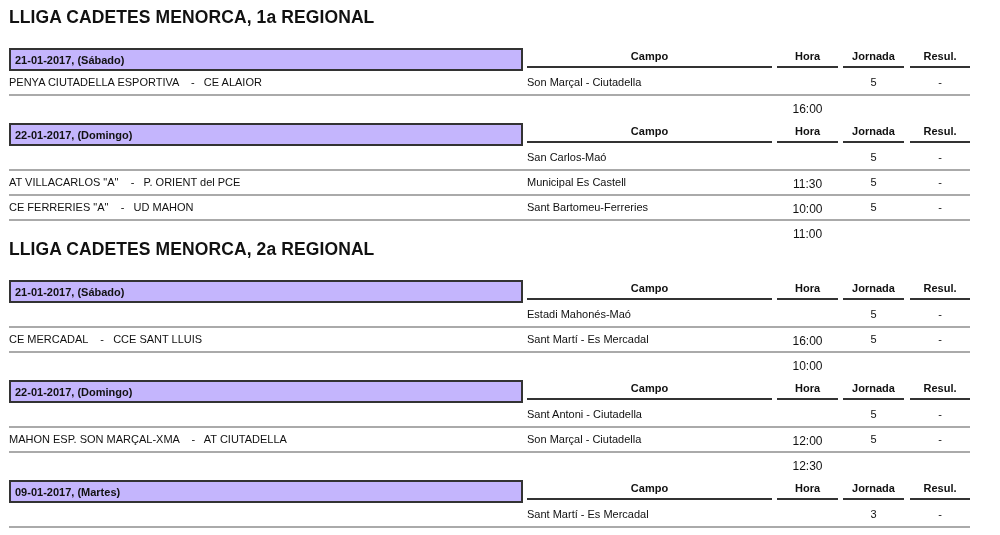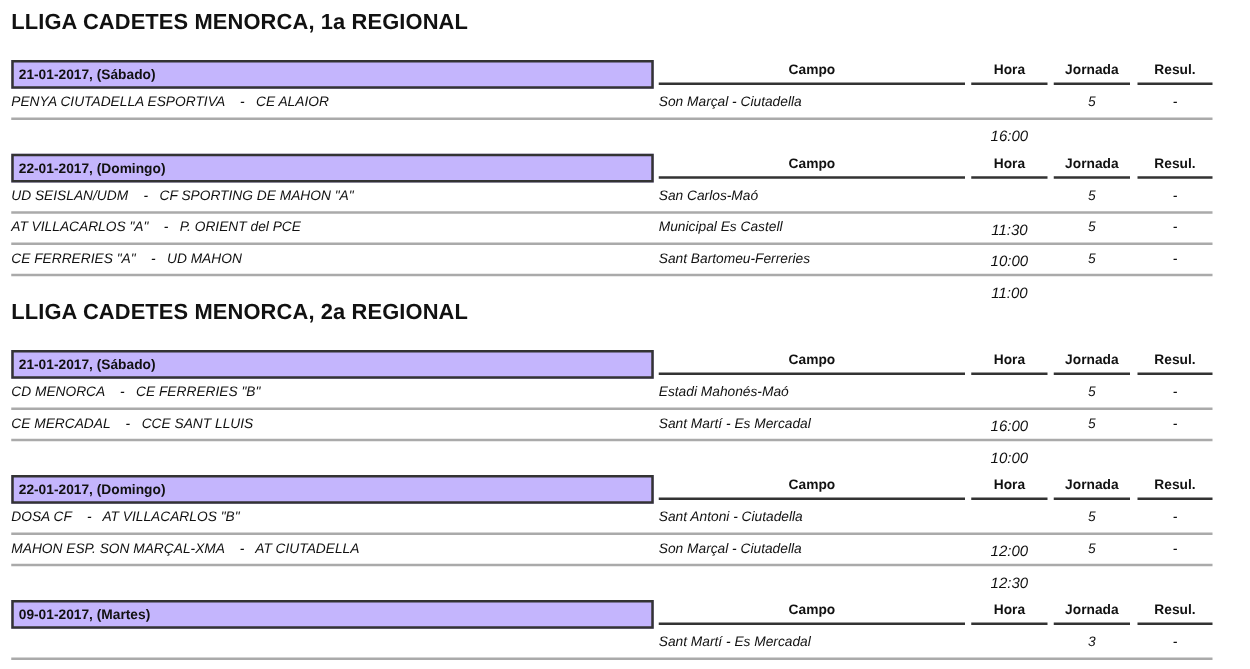--- a/index.html
+++ b/index.html
@@ -19,21 +19,20 @@
   .date-box span {
     position: absolute; left: 4px; top: 4px; font-size: 11px; font-weight: bold;
   }
   .col-head {
     position: absolute; top: 2px; font-size: 11px; font-weight: bold;
     text-align: center; border-bottom: 2px solid #333; padding-bottom: 4px;
   }
   .row {
     position: absolute; left: 9px; width: 961px; height: 24px;
     border-bottom: 2px solid #aaa;
-    font-style: italic;
   }
   .row .teams { position: absolute; left: 0; top: 6px; font-size: 11px; white-space: pre; }
   .row .campo { position: absolute; left: 518px; top: 6px; font-size: 11px; }
   .row .hora { position: absolute; left: 768px; width: 61px; top: 8px; font-size: 12px; text-align: center; margin-top: 24px; }
   .row .jornada { position: absolute; left: 834px; width: 61px; top: 6px; font-size: 11px; text-align: center; }
   .row .resul { position: absolute; left: 901px; width: 60px; top: 6px; font-size: 11px; text-align: center; }
 </style>
 </head>
 <body>
 
@@ -58,21 +57,20 @@
 
 <div class="block" style="top:123px;">
   <div class="date-box">
       <span>22-01-2017,  (Domingo)</span>
     </div>
   <div class="col-head" style="left:527px;width:245px;">Campo</div>
   <div class="col-head" style="left:777px;width:61px;">Hora</div>
   <div class="col-head" style="left:843px;width:61px;">Jornada</div>
   <div class="col-head" style="left:910px;width:60px;">Resul.</div>
   <div class="row" style="top:22px;">
-    <span class="teams"><span>UD SEISLAN/UDM</span>    -   <span>CF SPORTING DE MAHON "A"</span></span>
     <span class="campo">San Carlos-Maó</span>
     <span class="hora">11:30</span>
     <span class="jornada">5</span>
     <span class="resul">-</span>
   </div>
   <div class="row" style="top:47px;">
     <span class="teams"><span>AT VILLACARLOS "A"</span>    -   <span>P. ORIENT del PCE</span></span>
     <span class="campo">Municipal Es Castell</span>
     <span class="hora">10:00</span>
     <span class="jornada">5</span>
@@ -91,21 +89,20 @@
 
 <div class="block" style="top:280px;">
   <div class="date-box">
       <span>21-01-2017,  (Sábado)</span>
     </div>
   <div class="col-head" style="left:527px;width:245px;">Campo</div>
   <div class="col-head" style="left:777px;width:61px;">Hora</div>
   <div class="col-head" style="left:843px;width:61px;">Jornada</div>
   <div class="col-head" style="left:910px;width:60px;">Resul.</div>
   <div class="row" style="top:22px;">
-    <span class="teams"><span>CD MENORCA</span>    -   <span>CE FERRERIES "B"</span></span>
     <span class="campo">Estadi Mahonés-Maó</span>
     <span class="hora">16:00</span>
     <span class="jornada">5</span>
     <span class="resul">-</span>
   </div>
   <div class="row" style="top:47px;">
     <span class="teams"><span>CE MERCADAL</span>    -   <span>CCE SANT LLUIS</span></span>
     <span class="campo">Sant Martí - Es Mercadal</span>
     <span class="hora">10:00</span>
     <span class="jornada">5</span>
@@ -115,21 +112,20 @@
 
 <div class="block" style="top:380px;">
   <div class="date-box">
       <span>22-01-2017,  (Domingo)</span>
     </div>
   <div class="col-head" style="left:527px;width:245px;">Campo</div>
   <div class="col-head" style="left:777px;width:61px;">Hora</div>
   <div class="col-head" style="left:843px;width:61px;">Jornada</div>
   <div class="col-head" style="left:910px;width:60px;">Resul.</div>
   <div class="row" style="top:22px;">
-    <span class="teams"><span>DOSA CF</span>    -   <span>AT VILLACARLOS "B"</span></span>
     <span class="campo">Sant Antoni - Ciutadella</span>
     <span class="hora">12:00</span>
     <span class="jornada">5</span>
     <span class="resul">-</span>
   </div>
   <div class="row" style="top:47px;">
     <span class="teams"><span>MAHON ESP. SON MARÇAL-XMA</span>    -   <span>AT CIUTADELLA</span></span>
     <span class="campo">Son Marçal - Ciutadella</span>
     <span class="hora">12:30</span>
     <span class="jornada">5</span>

